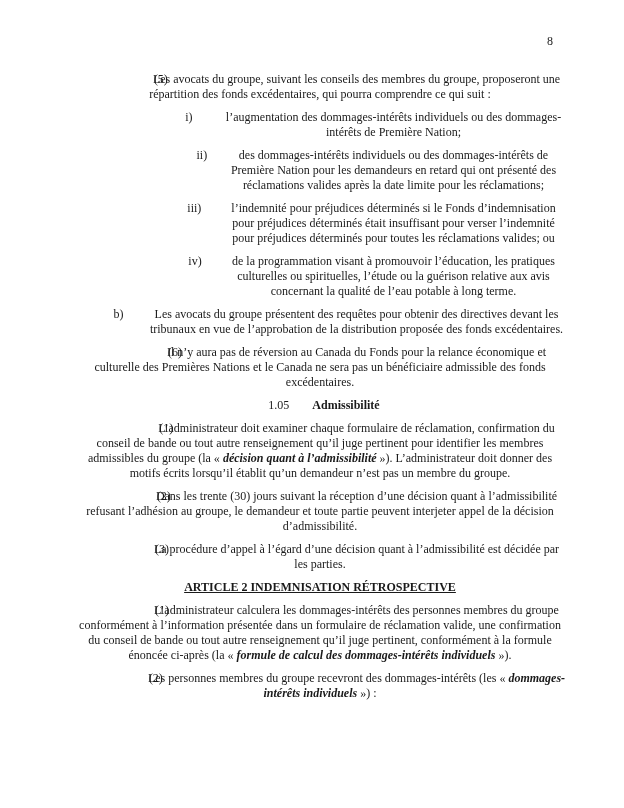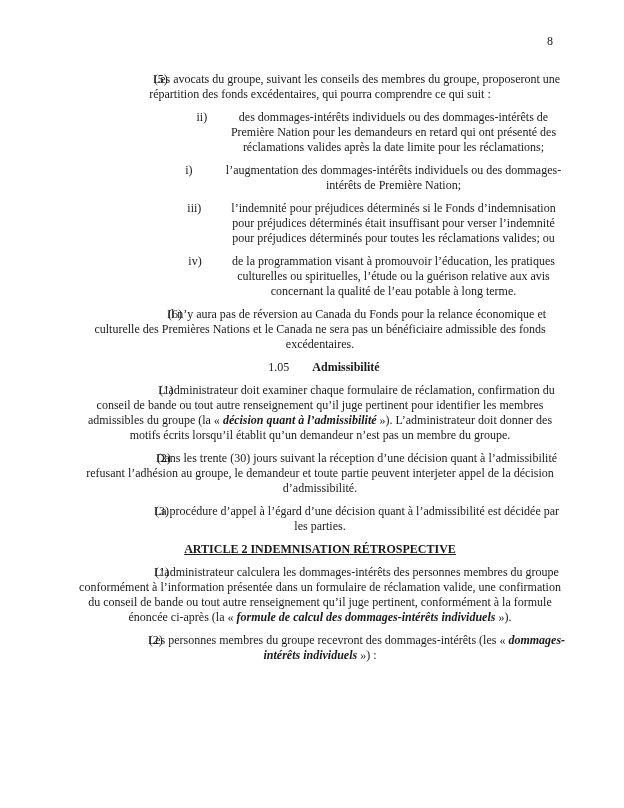--- a/index.html
+++ b/index.html
@@ -74,28 +74,29 @@
 </style>
 </head>
 <body>
 
 <div class="page">
 
   <div class="page-number">8</div>
 
   <p class="p-num"><span class="num">(5)</span><span>Les avocats du groupe, suivant les conseils des membres du groupe, proposeront une répartition des fonds excédentaires, qui pourra comprendre ce qui suit :</span></p>
 
+  <p class="p-hang-roman"><span class="num">i)</span><span>l’augmentation des dommages-intérêts individuels ou des dommages-intérêts de Première Nation;</span></p>
+
   <p class="p-hang-roman"><span class="num">ii)</span><span>des dommages-intérêts individuels ou des dommages-intérêts de Première Nation pour les demandeurs en retard qui ont présenté des réclamations valides après la date limite pour les réclamations;</span></p>
-
-  <p class="p-hang-roman"><span class="num">i)</span><span>l’augmentation des dommages-intérêts individuels ou des dommages-intérêts de Première Nation;</span></p>
 
   <p class="p-hang-roman"><span class="num">iii)</span><span>l’indemnité pour préjudices déterminés si le Fonds d’indemnisation pour préjudices déterminés était insuffisant pour verser l’indemnité pour préjudices déterminés pour toutes les réclamations valides; ou</span></p>
 
   <p class="p-hang-roman"><span class="num">iv)</span><span>de la programmation visant à promouvoir l’éducation, les pratiques culturelles ou spirituelles, l’étude ou la guérison relative aux avis concernant la qualité de l’eau potable à long terme.</span></p>
 
+  <p class="p-hang-b"><span class="num">b)</span><span>Les avocats du groupe présentent des requêtes pour obtenir des directives devant les tribunaux en vue de l’approbation de la distribution proposée des fonds excédentaires.</span></p>
 
   <p class="p-num"><span class="num">(6)</span><span>Il n’y aura pas de réversion au Canada du Fonds pour la relance économique et culturelle des Premières Nations et le Canada ne sera pas un bénéficiaire admissible des fonds excédentaires.</span></p>
 
   <p class="section-heading"><span class="num">1.05</span><span class="title">Admissibilité</span></p>
 
   <p class="p-num"><span class="num">(1)</span><span>L’administrateur doit examiner chaque formulaire de réclamation, confirmation du conseil de bande ou tout autre renseignement qu’il juge pertinent pour identifier les membres admissibles du groupe (la « <b>décision quant à l’admissibilité</b> »). L’administrateur doit donner des motifs écrits lorsqu’il établit qu’un demandeur n’est pas un membre du groupe.</span></p>
 
   <p class="p-num"><span class="num">(2)</span><span>Dans les trente (30) jours suivant la réception d’une décision quant à l’admissibilité refusant l’adhésion au groupe, le demandeur et toute partie peuvent interjeter appel de la décision d’admissibilité.</span></p>
 
   <p class="p-num"><span class="num">(3)</span><span>La procédure d’appel à l’égard d’une décision quant à l’admissibilité est décidée par les parties.</span></p>

